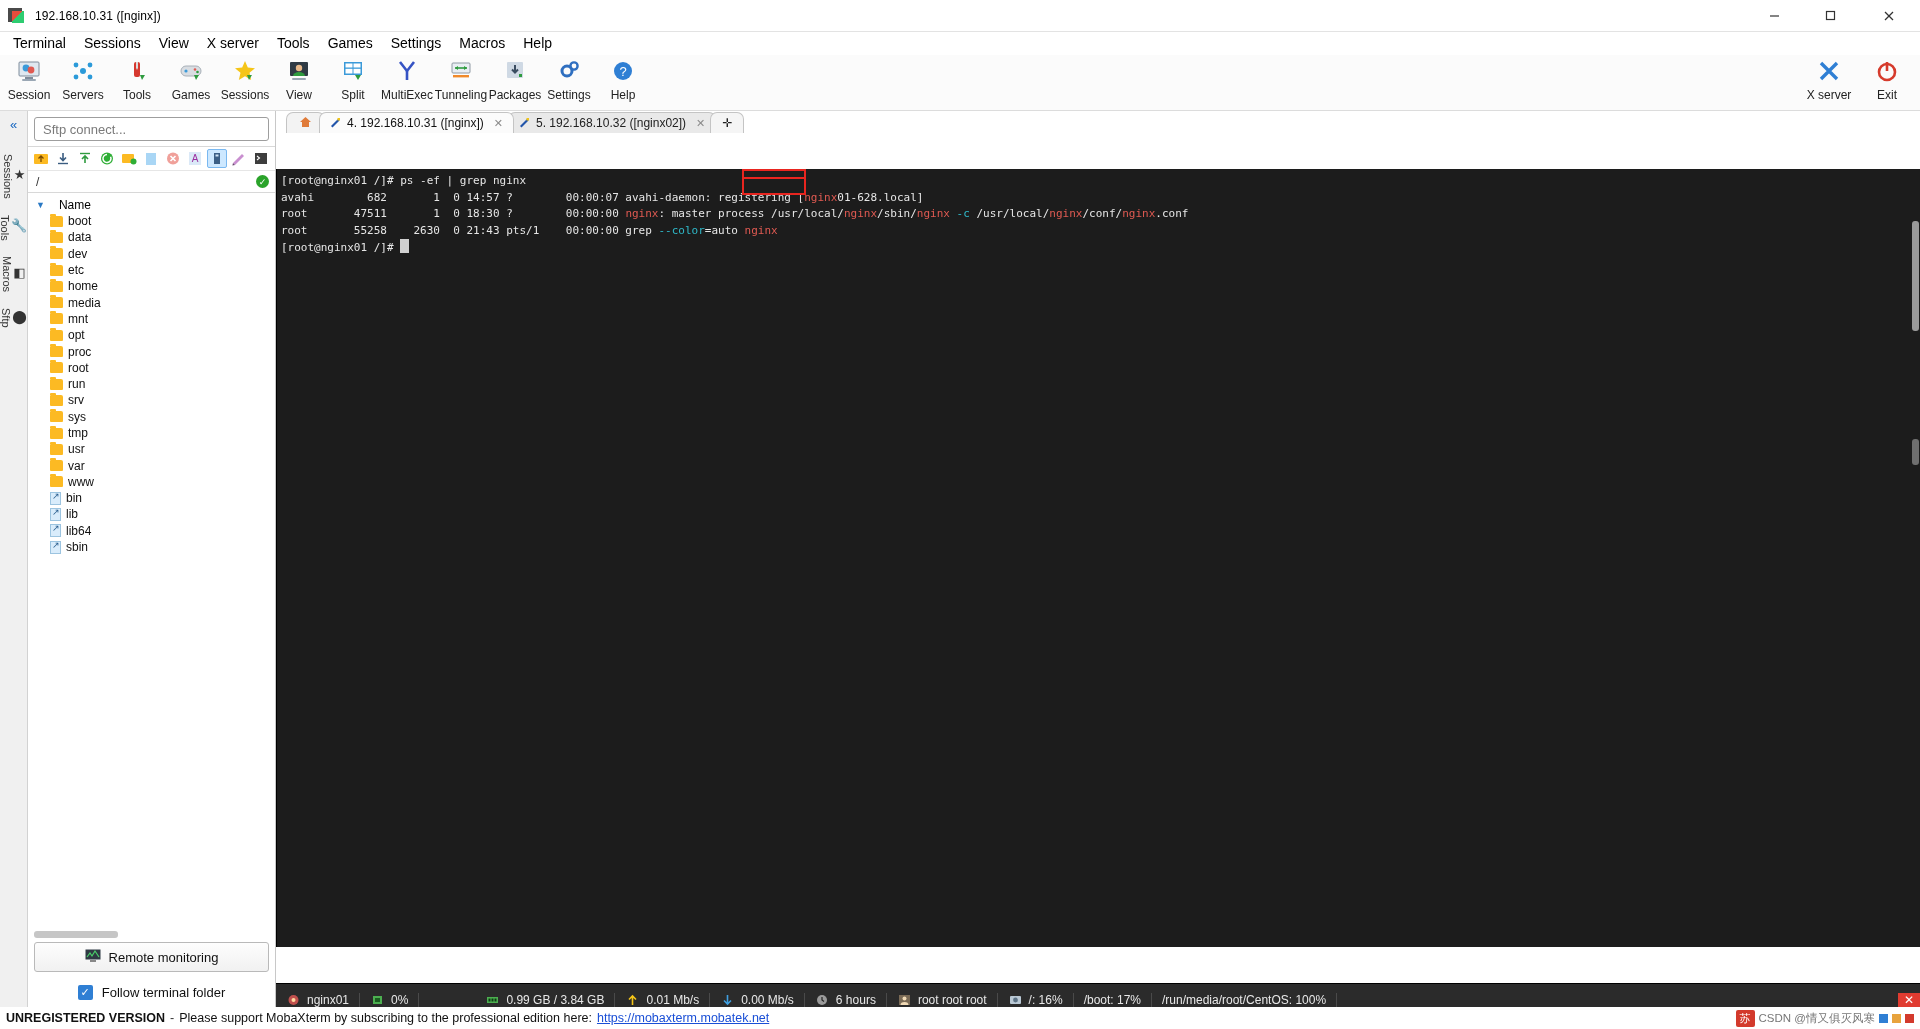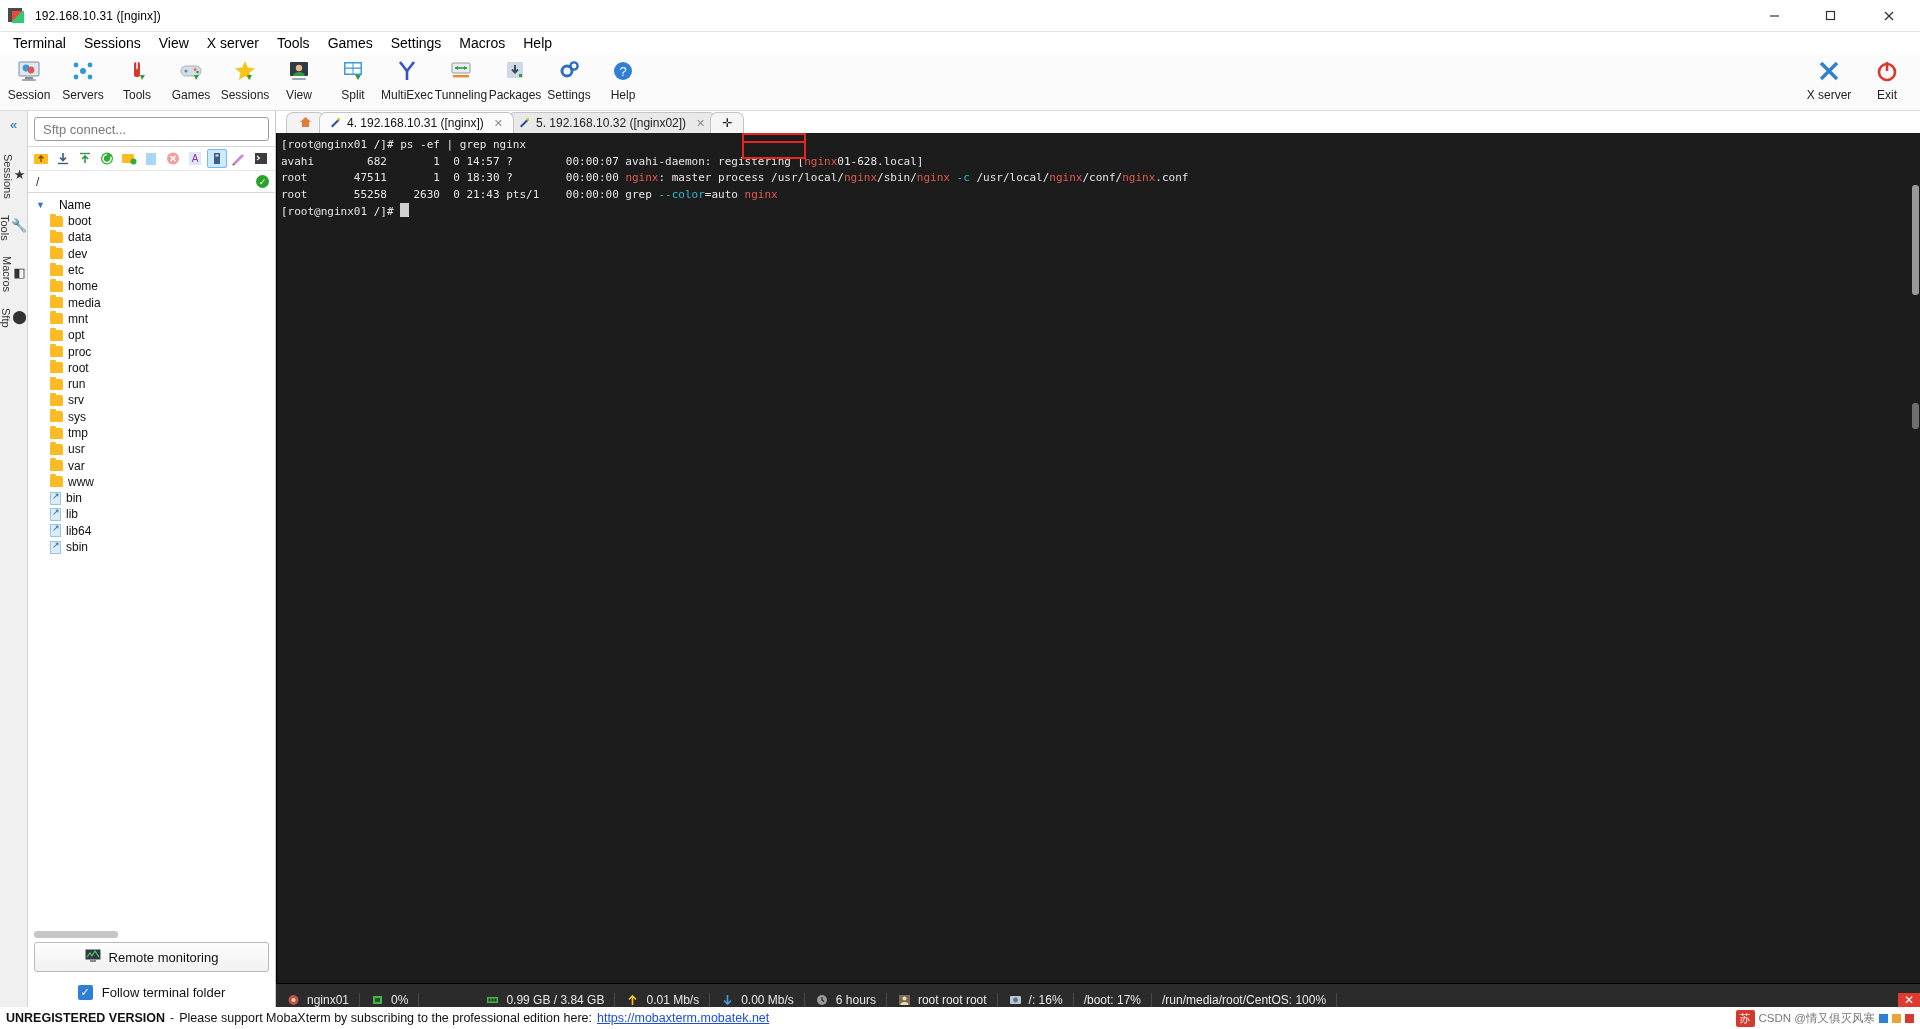--- a/index.html
+++ b/index.html
@@ -119,21 +119,21 @@
     background: linear-gradient(#fdfdfd,#f1f1f1); font-size: 13px; color:#111;
   }
   .follow {
     height: 30px; display:flex; align-items:center; justify-content:center; gap:9px;
     font-size: 13px; color:#111;
   }
   .cbx { width:15px; height:15px; background:#2f7fd4; border-radius:2px; color:#fff;
          font-size:11px; display:flex; align-items:center; justify-content:center; }
 
   
-  .rightpanel { flex: 1; display: flex; flex-direction: column; min-width: 0; background:#fff; }
+  .rightpanel { flex: 1; display: flex; flex-direction: column; min-width: 0; background:#fff;gap:36px; }
   .tabstrip { height: 22px; display: flex; align-items: flex-end; background:#fff; padding-left: 10px;
               flex: 0 0 22px; }
   .tab {
     height: 21px; display: flex; align-items: center; gap: 6px;
     padding: 0 10px; font-size: 12px; position: relative;
     border: 1px solid #c4c4c4; border-bottom: none;
     border-radius: 7px 7px 0 0; background: #e9e9e9; color:#222; margin-right: -6px;
   }
   .tab.home { padding: 0 12px; background:#f3f3f3; }
   .tab.active { background: #fbfbfb; z-index: 3; color:#111; }

